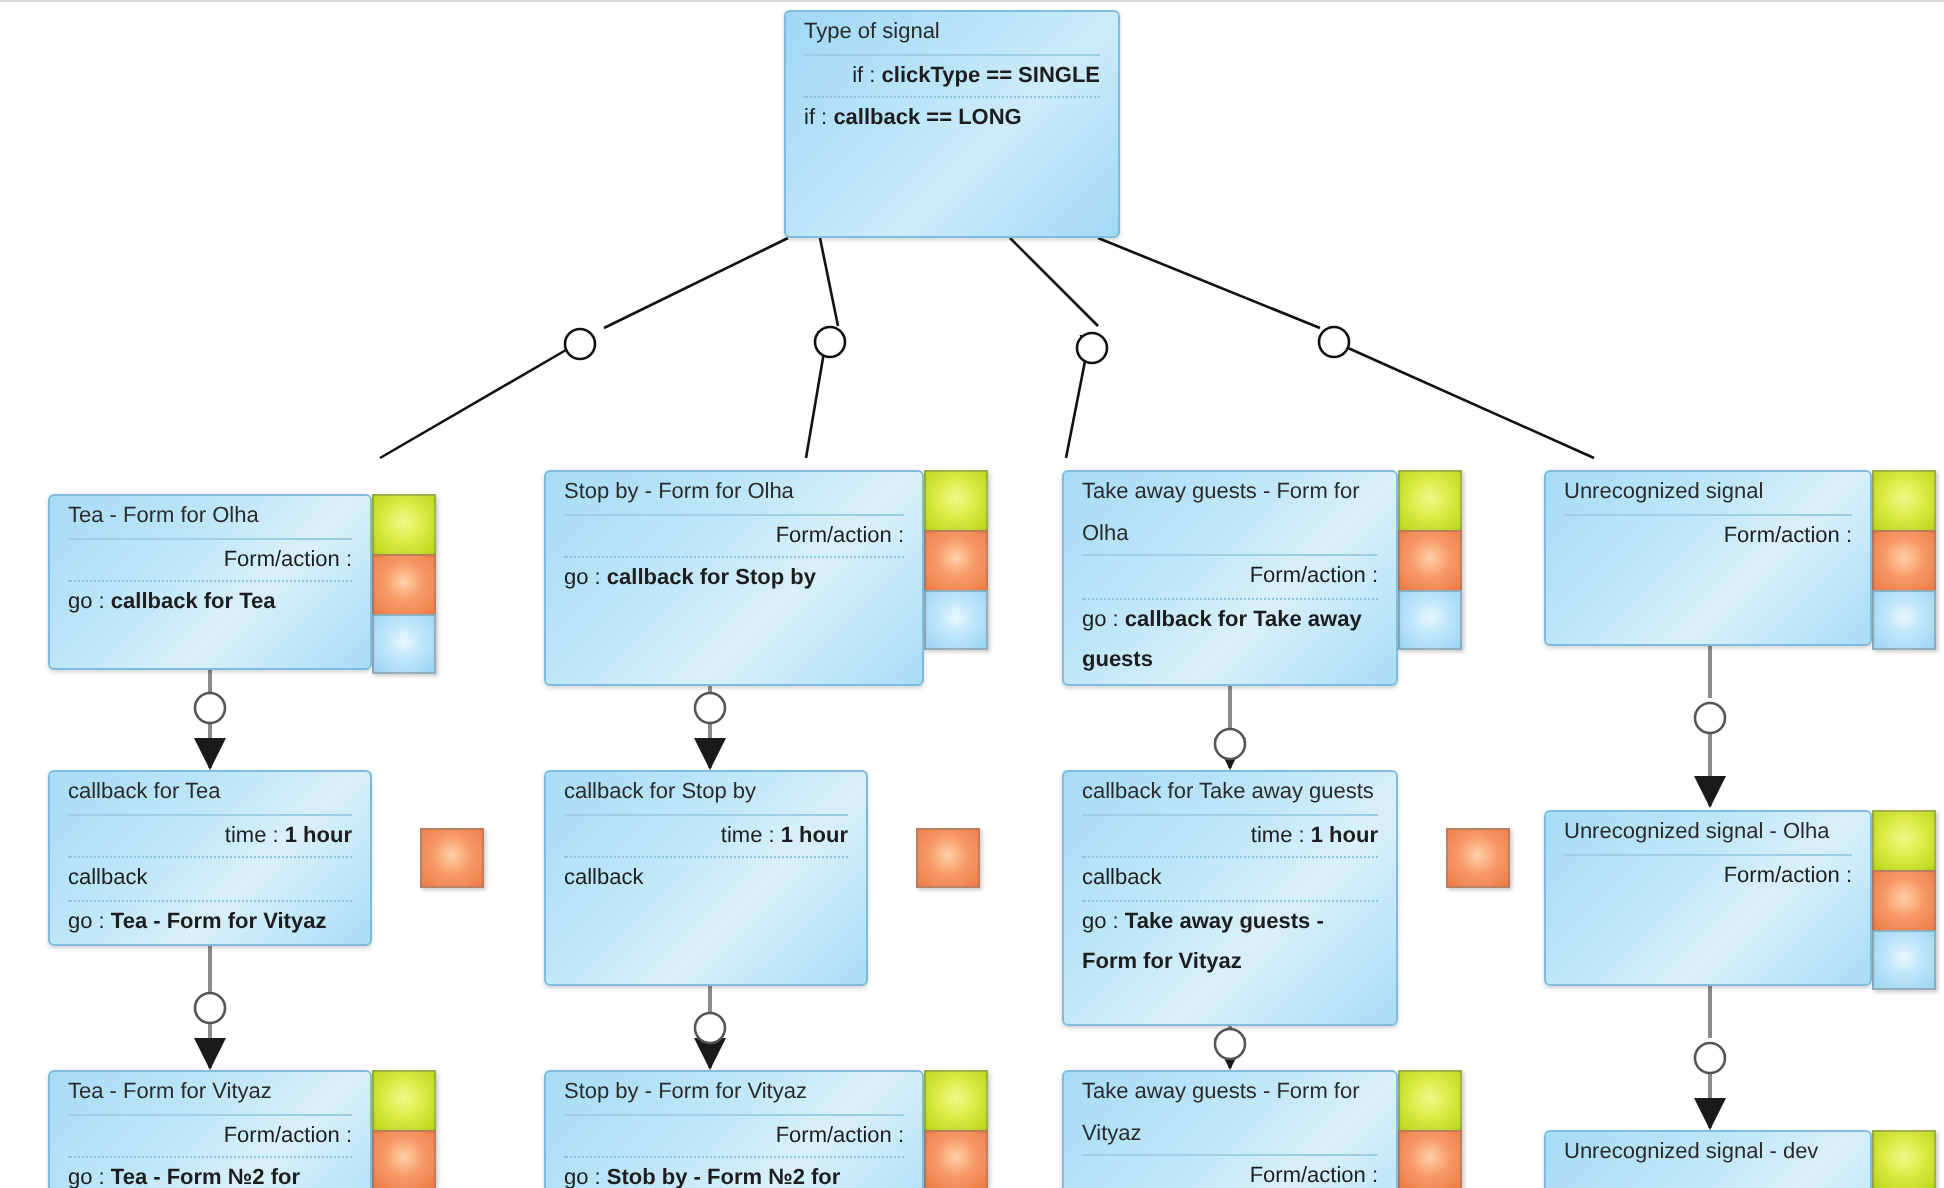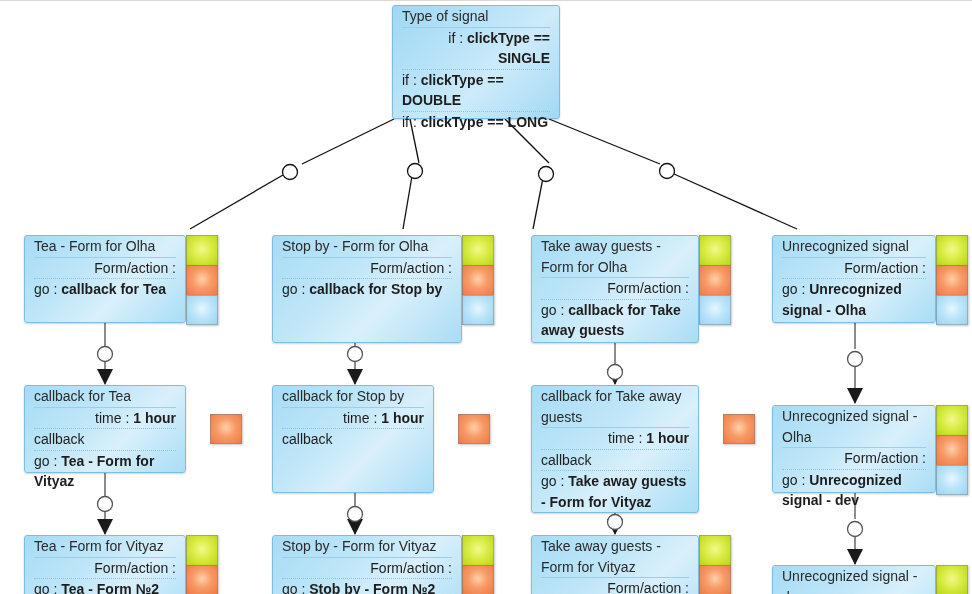--- a/index.html
+++ b/index.html
@@ -40,21 +40,21 @@
     border-radius: 3px;
     background: linear-gradient(135deg, #a6dcf5 0%, #bfe6f8 38%, #d9f0fb 62%, #a9ddf5 100%);
     box-shadow: 0 1px 2px rgba(0,0,0,0.18);
     padding: 0 9px;
     z-index: 3;
   }
   .node-root .node-body {
     background: linear-gradient(135deg, #9fd8f4 0%, #bbe4f8 40%, #cdebfa 60%, #a2d9f4 100%);
   }
   .row {
-    font-size: 14px;
+    font-size: 11px;
     color: #1d1d1d;
     line-height: 20.5px;
     padding: 0;
     white-space: normal;
   }
   .row + .row {
     border-top: 1px dotted #8fc4de;
   }
   .row.title {
     color: #2a2a2a;
@@ -186,30 +186,26 @@
 
   <div class="node node-root" style="left:392px; top:4px; width:168px; height:114px;">
     <div class="node-body" style="width:168px; height:114px;">
       <div class="row title">Type of signal</div>
       <div class="row sep-solid">
         <span>if :</span>
         <b> clickType == SINGLE</b>
       </div>
       <div class="row">
         <span>if :</span>
-        <b> clickType == DOUBLE</b>
-      </div>
-      <div class="row">
-        <span>if :</span>
-        <b> clickType == LONG</b>
-      </div>
-    </div>
-  </div>
-
-  <div class="node" style="left:24px; top:234px; width:160px; height:88px;">
+        <b> callback == LONG</b>
+      </div>
+    </div>
+  </div>
+
+  <div class="node" style="left:24px; top:246px; width:160px; height:88px;">
     <div class="node-body" style="width:162px; height:88px;">
       <div class="row title">Tea - Form for Olha</div>
       <div class="row sep-solid">
         <span>Form/action :</span>
       </div>
       <div class="row">
         <span>go :</span>
         <b> callback for Tea</b>
       </div>
     </div>
@@ -255,24 +251,20 @@
       <div class="tab tab-blue"></div>
     </div>
   </div>
 
   <div class="node" style="left:772px; top:234px; width:196px; height:88px;">
     <div class="node-body" style="width:164px; height:88px;">
       <div class="row title">Unrecognized signal</div>
       <div class="row sep-solid">
         <span>Form/action :</span>
       </div>
-      <div class="row">
-        <span>go :</span>
-        <b> Unrecognized signal - Olha</b>
-      </div>
     </div>
     <div class="tabs" style="left:164px;">
       <div class="tab tab-green"></div>
       <div class="tab tab-orange"></div>
       <div class="tab tab-blue"></div>
     </div>
   </div>
 
   <div class="node" style="left:24px; top:384px; width:218px; height:88px;">
     <div class="node-body" style="width:162px; height:88px;">
@@ -330,24 +322,20 @@
       <div class="tab tab-orange" style="border-bottom:1px solid rgba(120,120,120,0.45);"></div>
     </div>
   </div>
 
   <div class="node" style="left:772px; top:404px; width:196px; height:88px;">
     <div class="node-body" style="width:164px; height:88px;">
       <div class="row title">Unrecognized signal - Olha</div>
       <div class="row sep-solid">
         <span>Form/action :</span>
       </div>
-      <div class="row">
-        <span>go :</span>
-        <b> Unrecognized signal - dev</b>
-      </div>
     </div>
     <div class="tabs" style="left:164px;">
       <div class="tab tab-green"></div>
       <div class="tab tab-orange"></div>
       <div class="tab tab-blue"></div>
     </div>
   </div>
 
   <div class="node" style="left:24px; top:534px; width:196px; height:88px;">
     <div class="node-body" style="width:162px; height:88px;">

